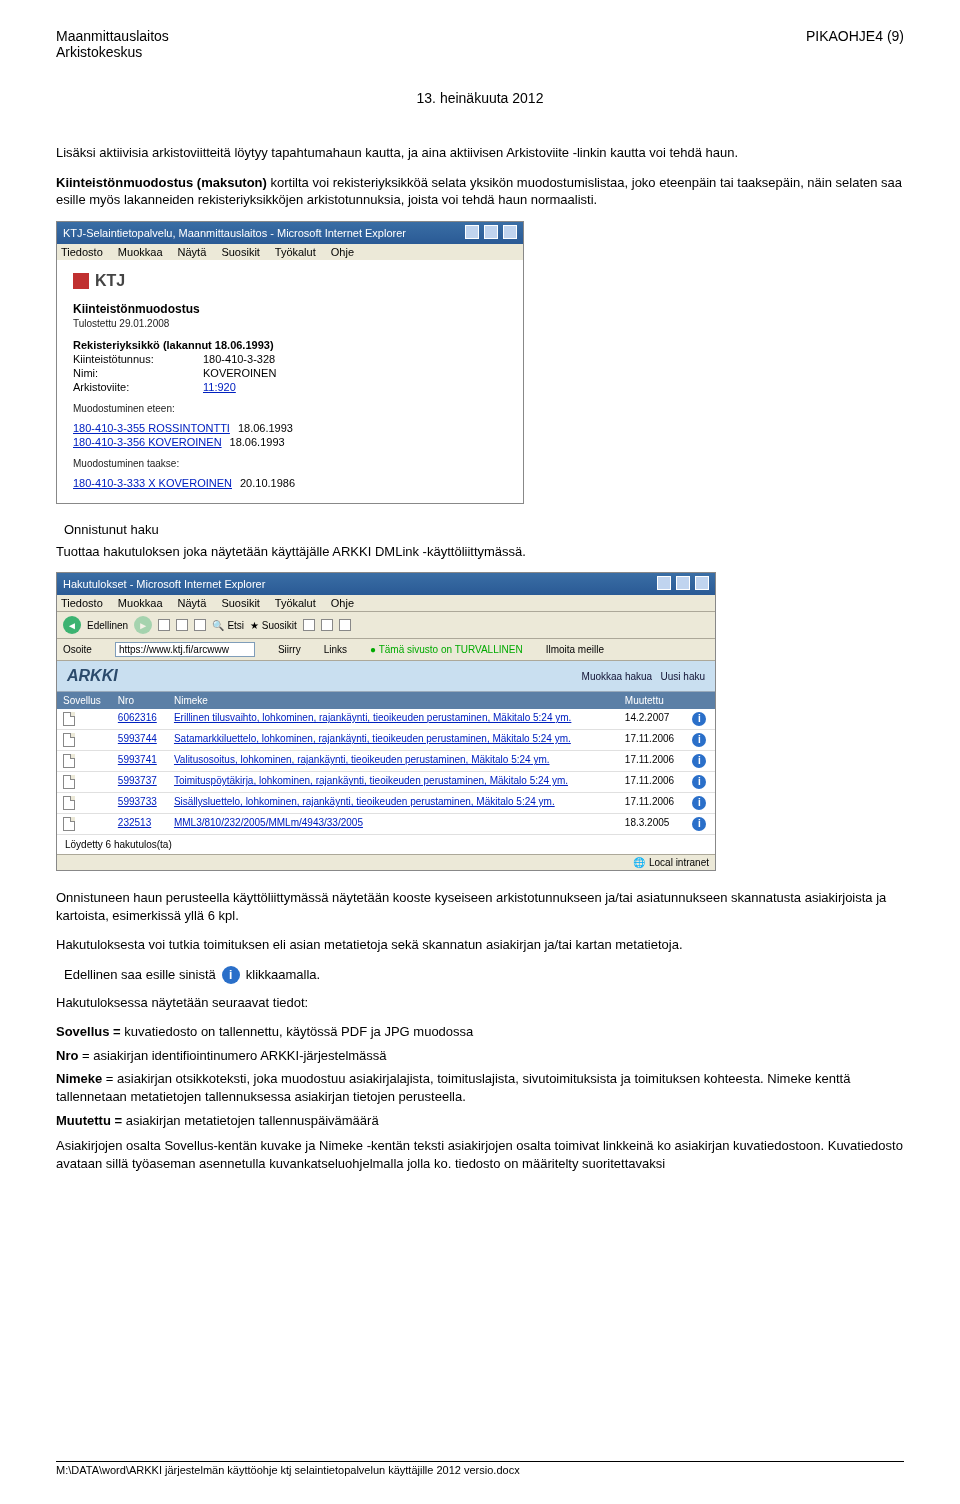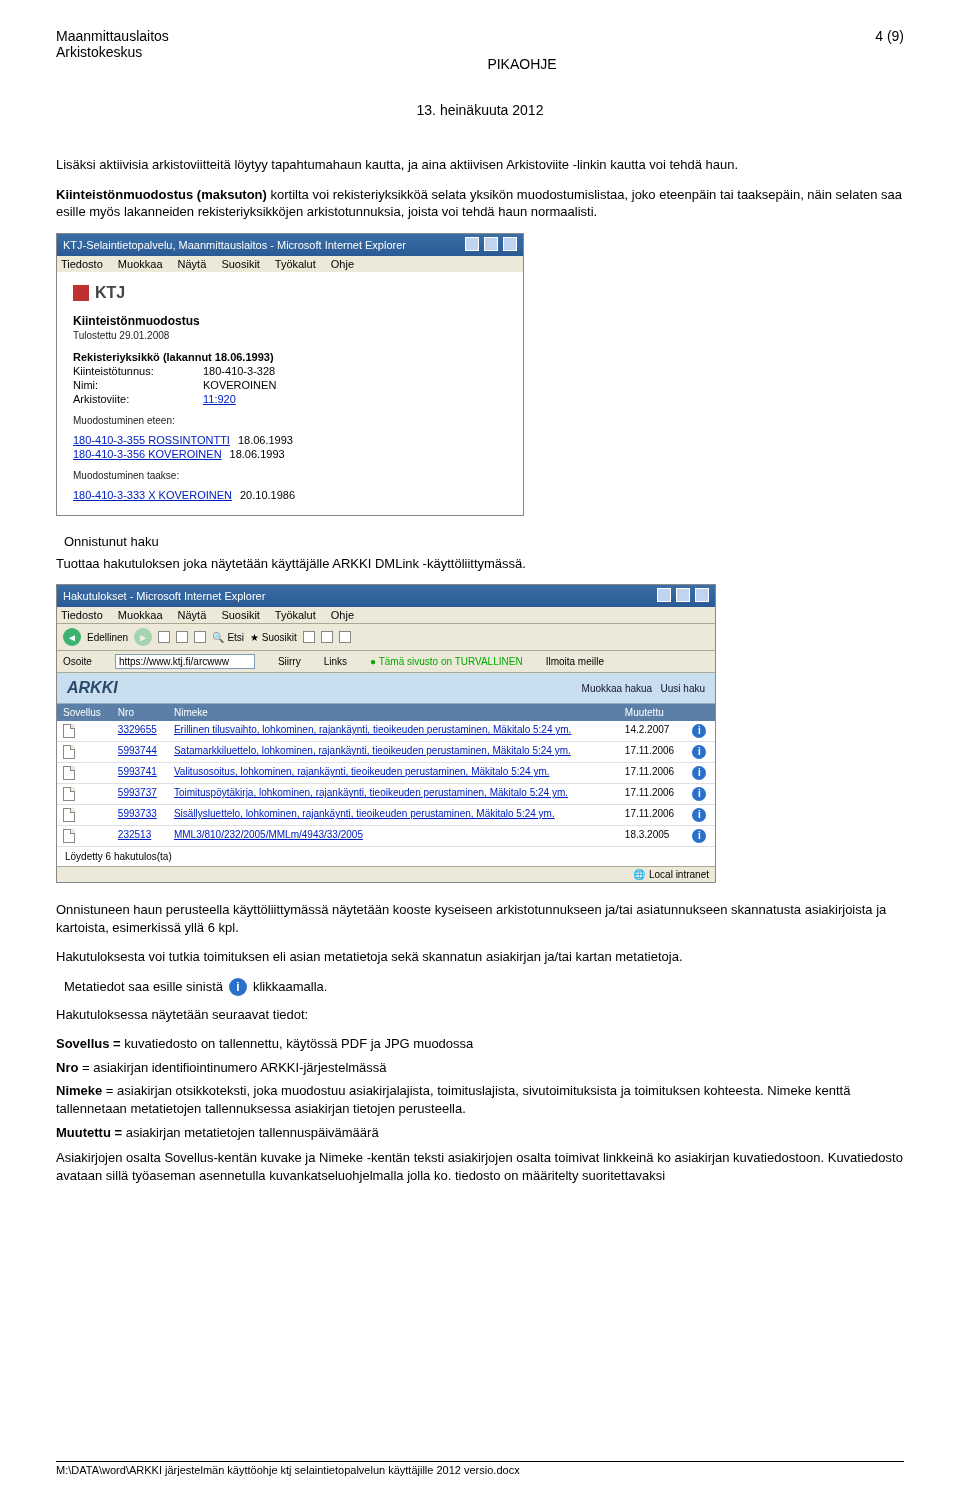--- a/index.html
+++ b/index.html
@@ -8,21 +8,21 @@
     font-size: 13px;
     color: #000;
     background: #fff;
     width: 960px;
     height: 1504px;
     position: relative;
     padding: 28px 56px 24px 56px;
   }
   .header { display: flex; justify-content: space-between; font-size: 14px; }
   .header-left { text-align: left; }
-  .header-center { text-align: center; flex: 1; margin-top: 28px; }
+  .header-center { text-align: right; flex: 1; }
   .header-right { text-align: right; }
   .date-line { text-align: center; font-size: 14px; margin-top: 30px; margin-bottom: 38px; }
   .para { font-size: 13px; line-height: 1.35; margin-bottom: 12px; }
   .bold { font-weight: bold; }
   .screenshot-box {
     border: 1px solid #888;
     background: #ece9d8;
     width: 468px;
     margin: 10px 0 18px 0;
     font-family: Tahoma, Arial, sans-serif;
@@ -204,21 +204,21 @@
         <tbody>
             <tr>
           <th>Sovellus</th>
           <th>Nro</th>
           <th>Nimeke</th>
           <th>Muutettu</th>
           <th></th>
         </tr>
         <tr>
               <td><span class="doc-ico"></span></td>
-              <td class="link">3329655</td>
+              <td class="link">6062316</td>
               <td class="link">Erillinen tilusvaihto, lohkominen, rajankäynti, tieoikeuden perustaminen, Mäkitalo 5:24 ym.</td>
               <td class="date">14.2.2007</td>
               <td><span class="info-ico">i</span></td>
             </tr>
         <tr>
               <td><span class="doc-ico"></span></td>
               <td class="link">5993744</td>
               <td class="link">Satamarkkiluettelo, lohkominen, rajankäynti, tieoikeuden perustaminen, Mäkitalo 5:24 ym.</td>
               <td class="date">17.11.2006</td>
               <td><span class="info-ico">i</span></td>
@@ -256,21 +256,21 @@
       <div class="found">Löydetty 6 hakutulos(ta)</div>
     </div>
   </div>
   <div class="status-bar">🌐 <span>Local intranet</span></div>
 </div>
 
 <p class="para" style="margin-top:14px;">Onnistuneen haun perusteella käyttöliittymässä näytetään kooste kyseiseen arkistotunnukseen ja/tai asiatunnukseen skannatusta asiakirjoista ja kartoista, esimerkissä yllä  6 kpl.</p>
 <p class="para">Hakutuloksesta voi tutkia toimituksen eli asian metatietoja sekä skannatun asiakirjan ja/tai kartan metatietoja.</p>
 
 <div class="meta-line">
-  <span>Metatiedot saa esille sinistä</span>
+  <span>Edellinen saa esille sinistä</span>
   <span class="info-ico" style="width:18px;height:18px;line-height:18px;font-size:12px;">i</span>
   <span>klikkaamalla.</span>
 </div>
 
 <p class="para">Hakutuloksessa näytetään seuraavat tiedot:</p>
 
 <div class="def"><span class="term">Sovellus =</span><span>  kuvatiedosto on tallennettu, käytössä PDF ja JPG muodossa</span></div>
 <div class="def"><span class="term">Nro</span><span> = asiakirjan identifiointinumero ARKKI-järjestelmässä</span></div>
 <div class="def"><span class="term">Nimeke</span><span> = asiakirjan otsikkoteksti, joka muodostuu asiakirjalajista, toimituslajista, sivutoimituksista ja toimituksen kohteesta. Nimeke kenttä tallennetaan metatietojen tallennuksessa asiakirjan tietojen perusteella.</span></div>
 <div class="def"><span class="term">Muutettu =</span><span>  asiakirjan metatietojen tallennuspäivämäärä</span></div>

